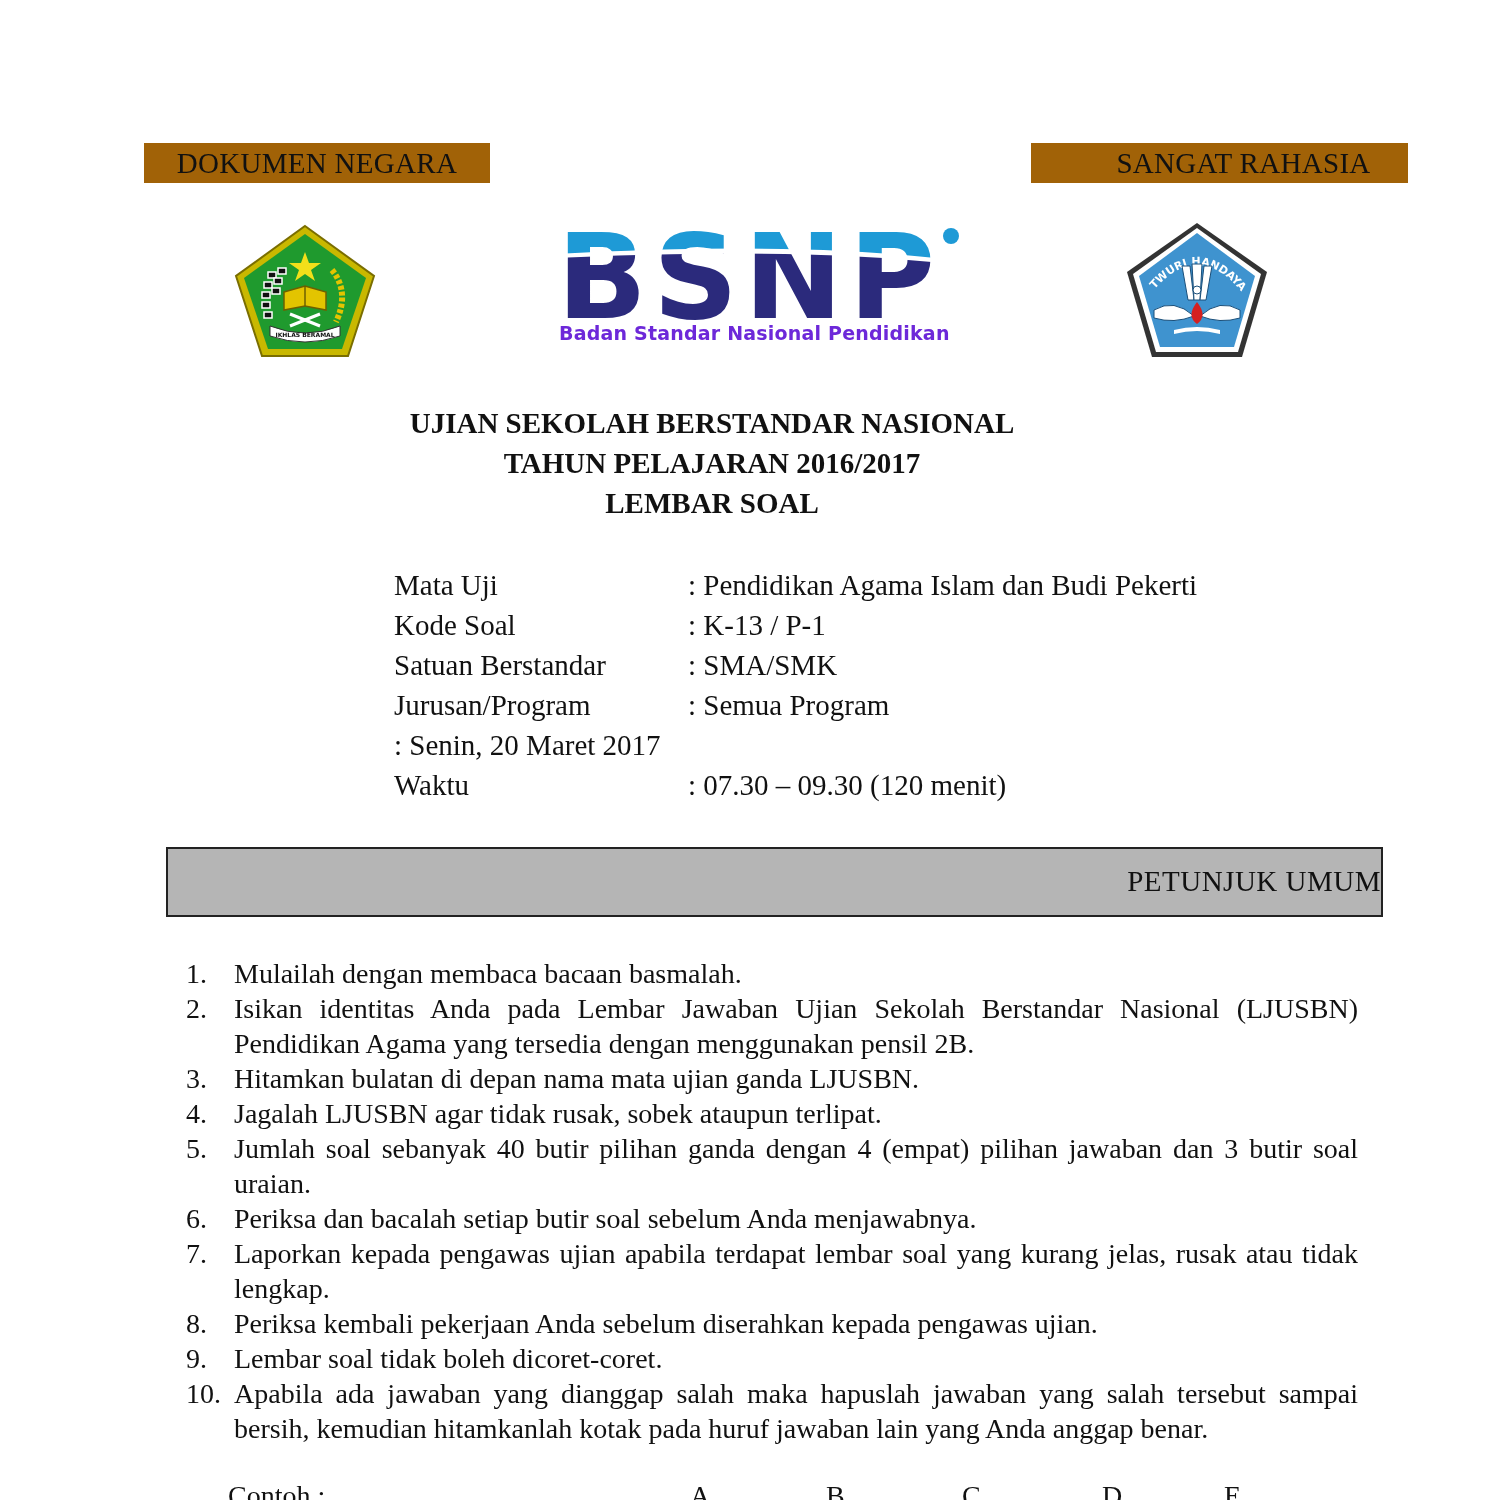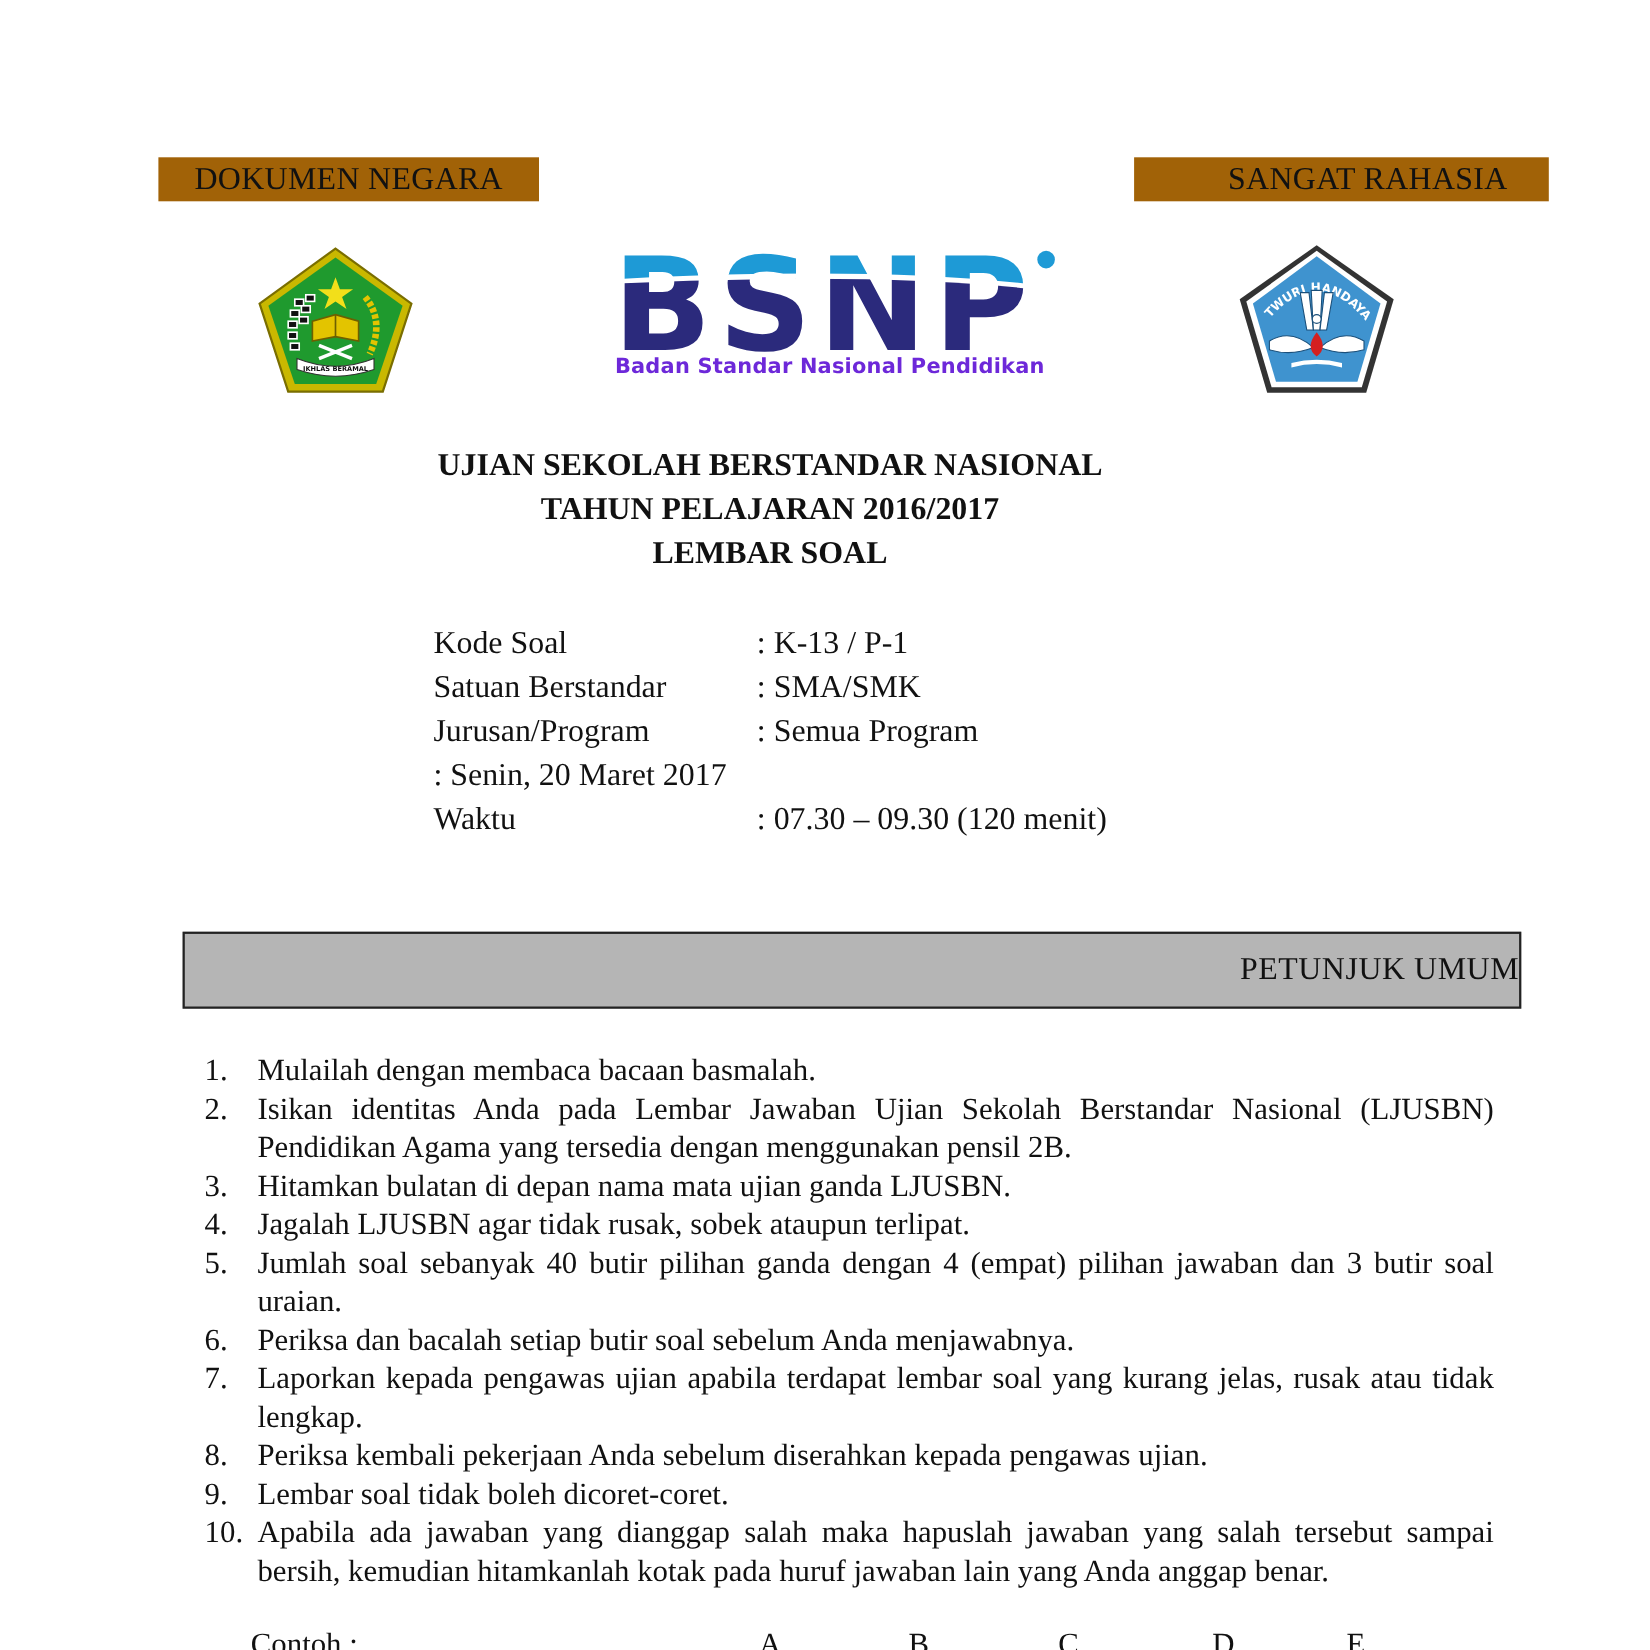--- a/index.html
+++ b/index.html
@@ -10,21 +10,21 @@
   .tag.left { left: 144px; width: 346px; }
   .tag.right { left: 1031px; width: 329px; padding-left: 48px; }
 
   .logo { position: absolute; }
   .logo.kemenag { left: 232px; top: 222px; width: 146px; height: 140px; }
   .logo.bsnp { left: 555px; top: 222px; width: 410px; height: 130px; }
   .logo.tutwuri { left: 1124px; top: 220px; width: 146px; height: 142px; }
   .bsnp-sub { position: absolute; left: 4px; top: 100px; font-family: "DejaVu Sans", sans-serif;
               font-weight: bold; font-size: 19px; color: #6d28d9; letter-spacing: 0.2px; white-space: nowrap; }
 
-  .title { position: absolute; left: 0; width: 1400px; text-align: center; font-weight: bold;
+  .title { position: absolute; left: 12px; width: 1400px; text-align: center; font-weight: bold;
            font-size: 29px; line-height: 40px; }
   .title.t1 { top: 403px; }
   .title.t2 { top: 443px; }
   .title.t3 { top: 483px; }
 
   .info { position: absolute; left: 394px; top: 565px; font-size: 29px; }
   .info-row { height: 40px; line-height: 40px; display: flex; }
   .info-label { width: 294px; }
   .info-value { white-space: nowrap; }
 
@@ -112,20 +112,24 @@
     <path d="M50,110 Q73,104 96,110 L96,114 Q73,108 50,114 Z" fill="#fff"></path>
   </svg>
 </div>
 
 <div class="title t1">UJIAN SEKOLAH BERSTANDAR NASIONAL</div>
 <div class="title t2">TAHUN PELAJARAN 2016/2017</div>
 <div class="title t3">LEMBAR SOAL</div>
 
 <div class="info">
   <div class="info-row">
+    <span class="info-label">Mata Uji</span>
+    <span class="info-value">: Pendidikan Agama Islam dan Budi Pekerti</span>
+  </div>
+  <div class="info-row">
     <span class="info-label">Kode Soal</span>
     <span class="info-value">: K-13 / P-1</span>
   </div>
   <div class="info-row">
     <span class="info-label">Satuan Berstandar</span>
     <span class="info-value">: SMA/SMK</span>
   </div>
   <div class="info-row">
     <span class="info-label">Jurusan/Program</span>
     <span class="info-value">: Semua Program</span>

